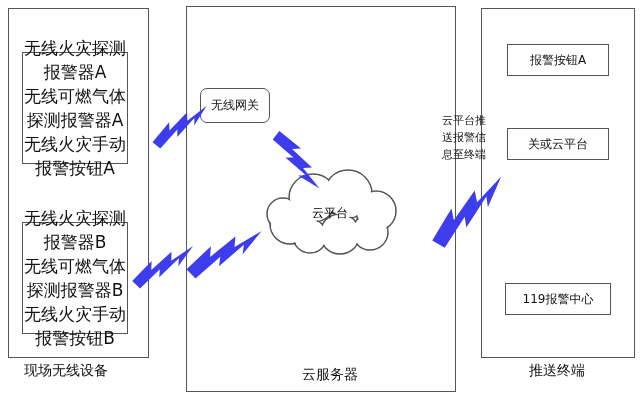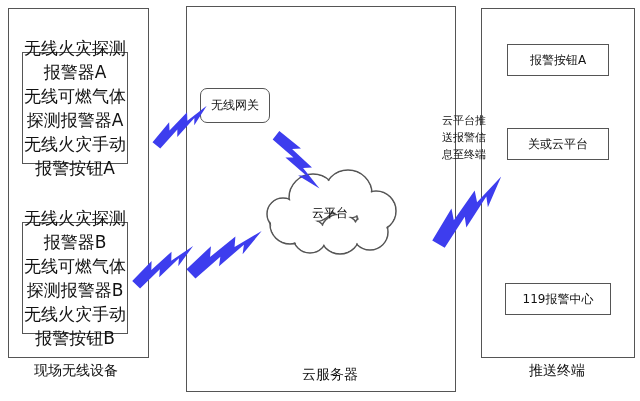--- a/index.html
+++ b/index.html
@@ -71,21 +71,21 @@
   <div class="cloud-label" style="left:312px;top:205px;">云平台</div>
 
   <div class="annotation content" style="left:434px;top:112px;width:52px;">云平台推
 送报警信
 息至终端</div>
 
   <div class="box terminal-box content" style="left:507px;top:44px;width:100px;height:30px;">报警按钮A</div>
   <div class="box terminal-box content" style="left:507px;top:128px;width:100px;height:30px;">关或云平台</div>
   <div class="box terminal-box content" style="left:505px;top:283px;width:104px;height:30px;">119报警中心</div>
 
-  <div class="bottom-label" style="left:16px;top:362px;width:120px;">现场无线设备</div>
+  <div class="bottom-label" style="left:6px;top:362px;width:120px;">现场无线设备</div>
   <div class="bottom-label" style="left:517px;top:362px;width:80px;">推送终端</div>
   <div class="bottom-label" style="left:290px;top:366px;width:80px;">云服务器</div>
 
   <svg class="bolt-layer" aria-hidden="true">
     <defs>
       <polygon id="bolt" class="bolt" points="0,10 26,0 22,8 48,0 44,8 70,4 48,16 52,9 26,18 30,11 4,20"></polygon>
     </defs>
     <use href="#bolt" transform="translate(148,134) rotate(-29) scale(0.93)"></use>
     <use href="#bolt" transform="translate(288,126) rotate(60)"></use>
     <use href="#bolt" transform="translate(128,272) rotate(-25)"></use>

